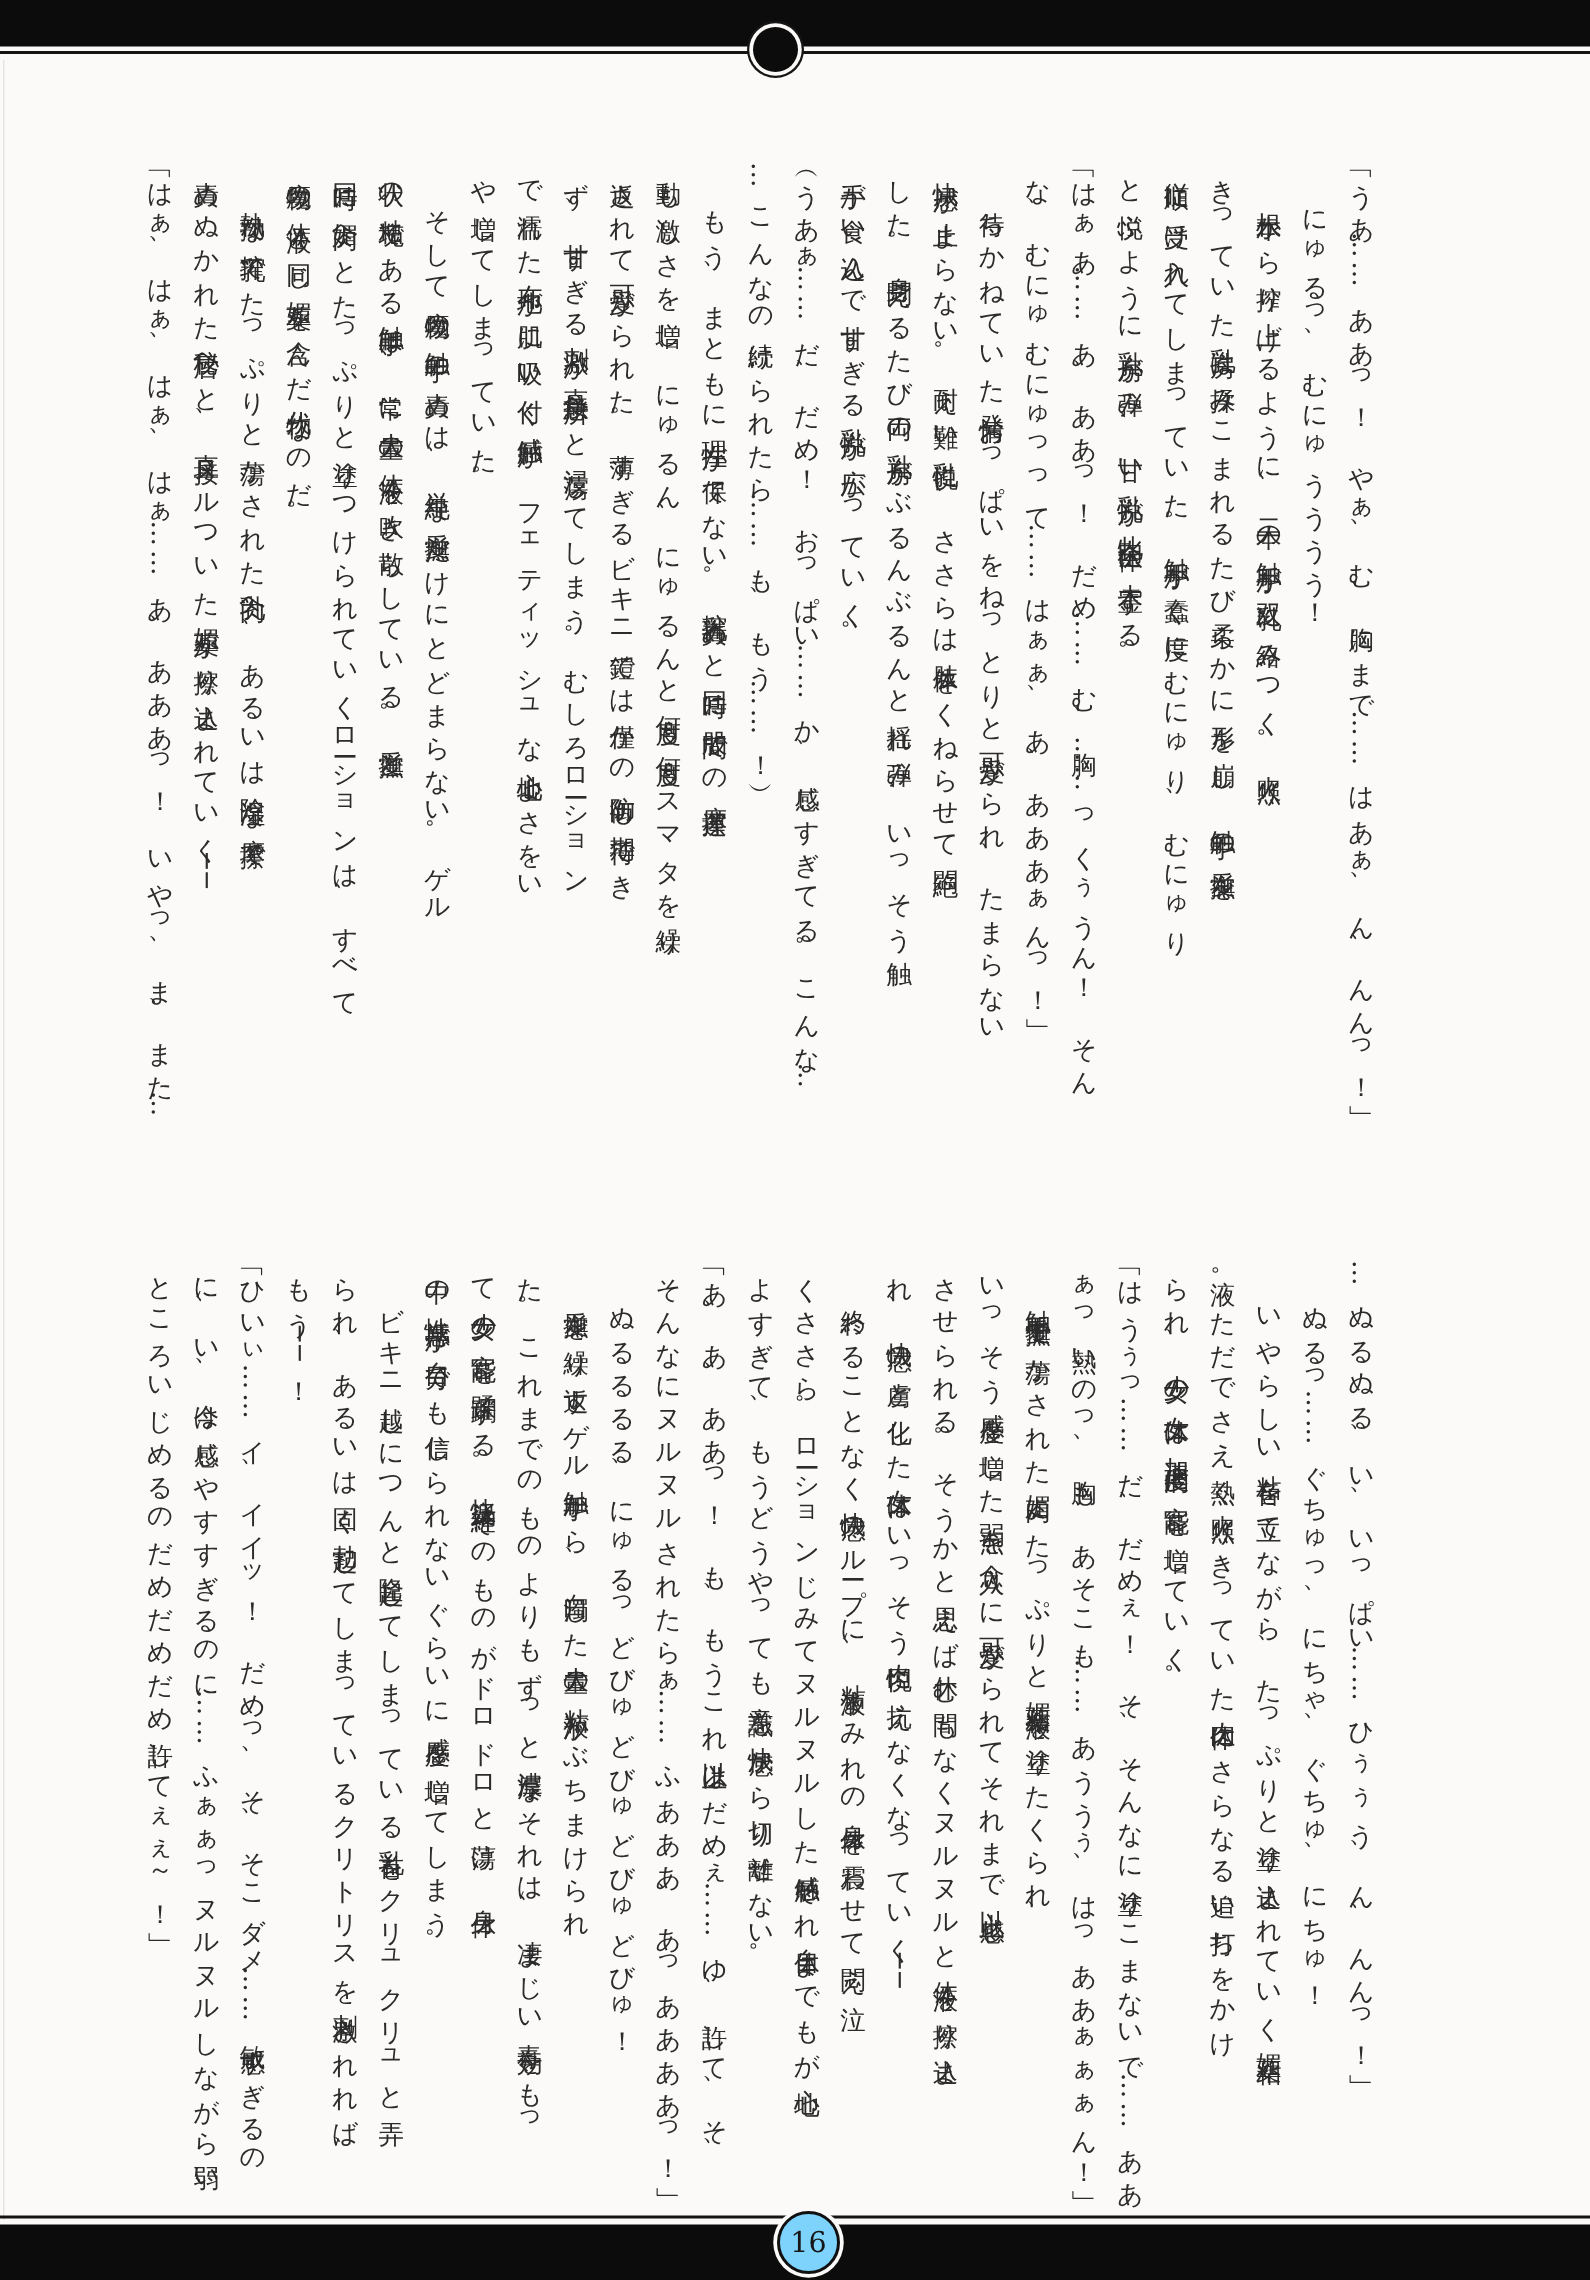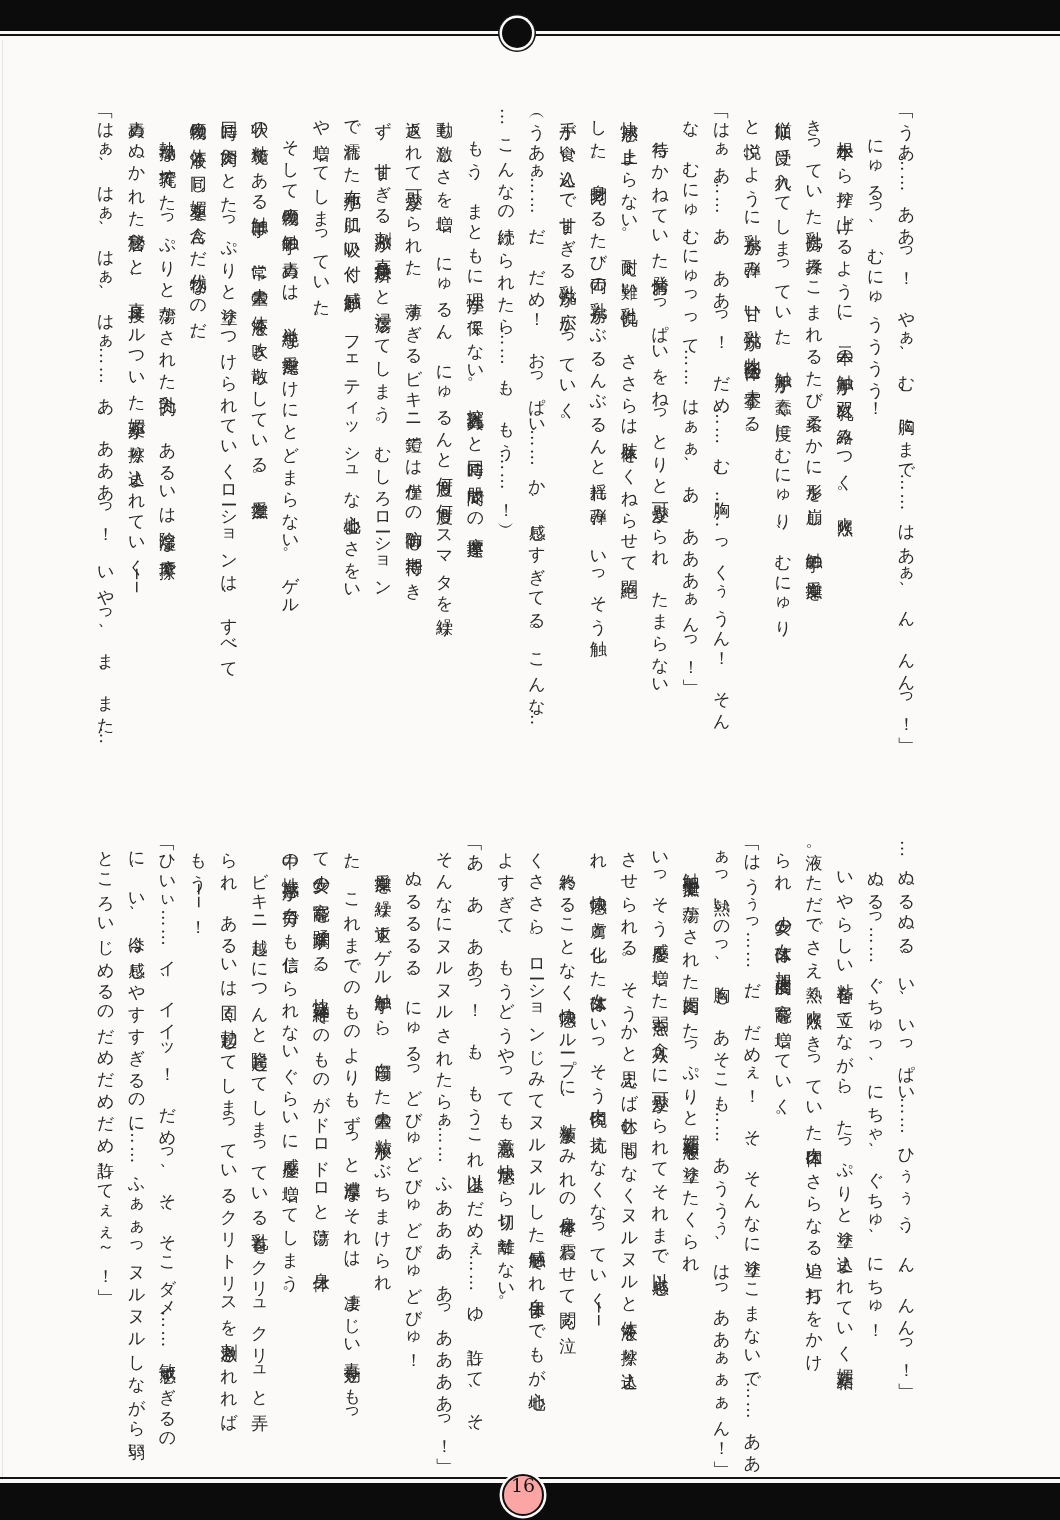--- a/index.html
+++ b/index.html
@@ -31,26 +31,26 @@
   
   .bottom-band{
     position:absolute;left:0;top:1483px;width:1060px;height:37px;
     background:#0c0c0c;z-index:2;
   }
   .bottom-band-line{
     position:absolute;left:0;top:1477px;width:1060px;height:2px;
     background:#141414;z-index:1;
   }
   .page-badge{
-    position:absolute;left:502px;top:1474px;width:38px;height:38px;
-    border-radius:50%;background:#fca5a5;
+    position:absolute;left:518px;top:1474px;width:38px;height:38px;
+    border-radius:50%;background:#7dd3fc;
     border:2.5px solid #101010;
     box-shadow:0 0 0 2.5px #fbfaf8;
     z-index:4;
-    display:flex;justify-content:center;
+    display:flex;align-items:center;justify-content:center;
   }
   .page-badge span{
     font-size:19px;color:#161616;line-height:1;
     font-family:"DejaVu Serif","Liberation Serif",serif;
   }
 
   
   .scan-edge{
     position:absolute;left:2px;top:40px;bottom:40px;width:1px;
     background:#e6e4e0;z-index:0;

